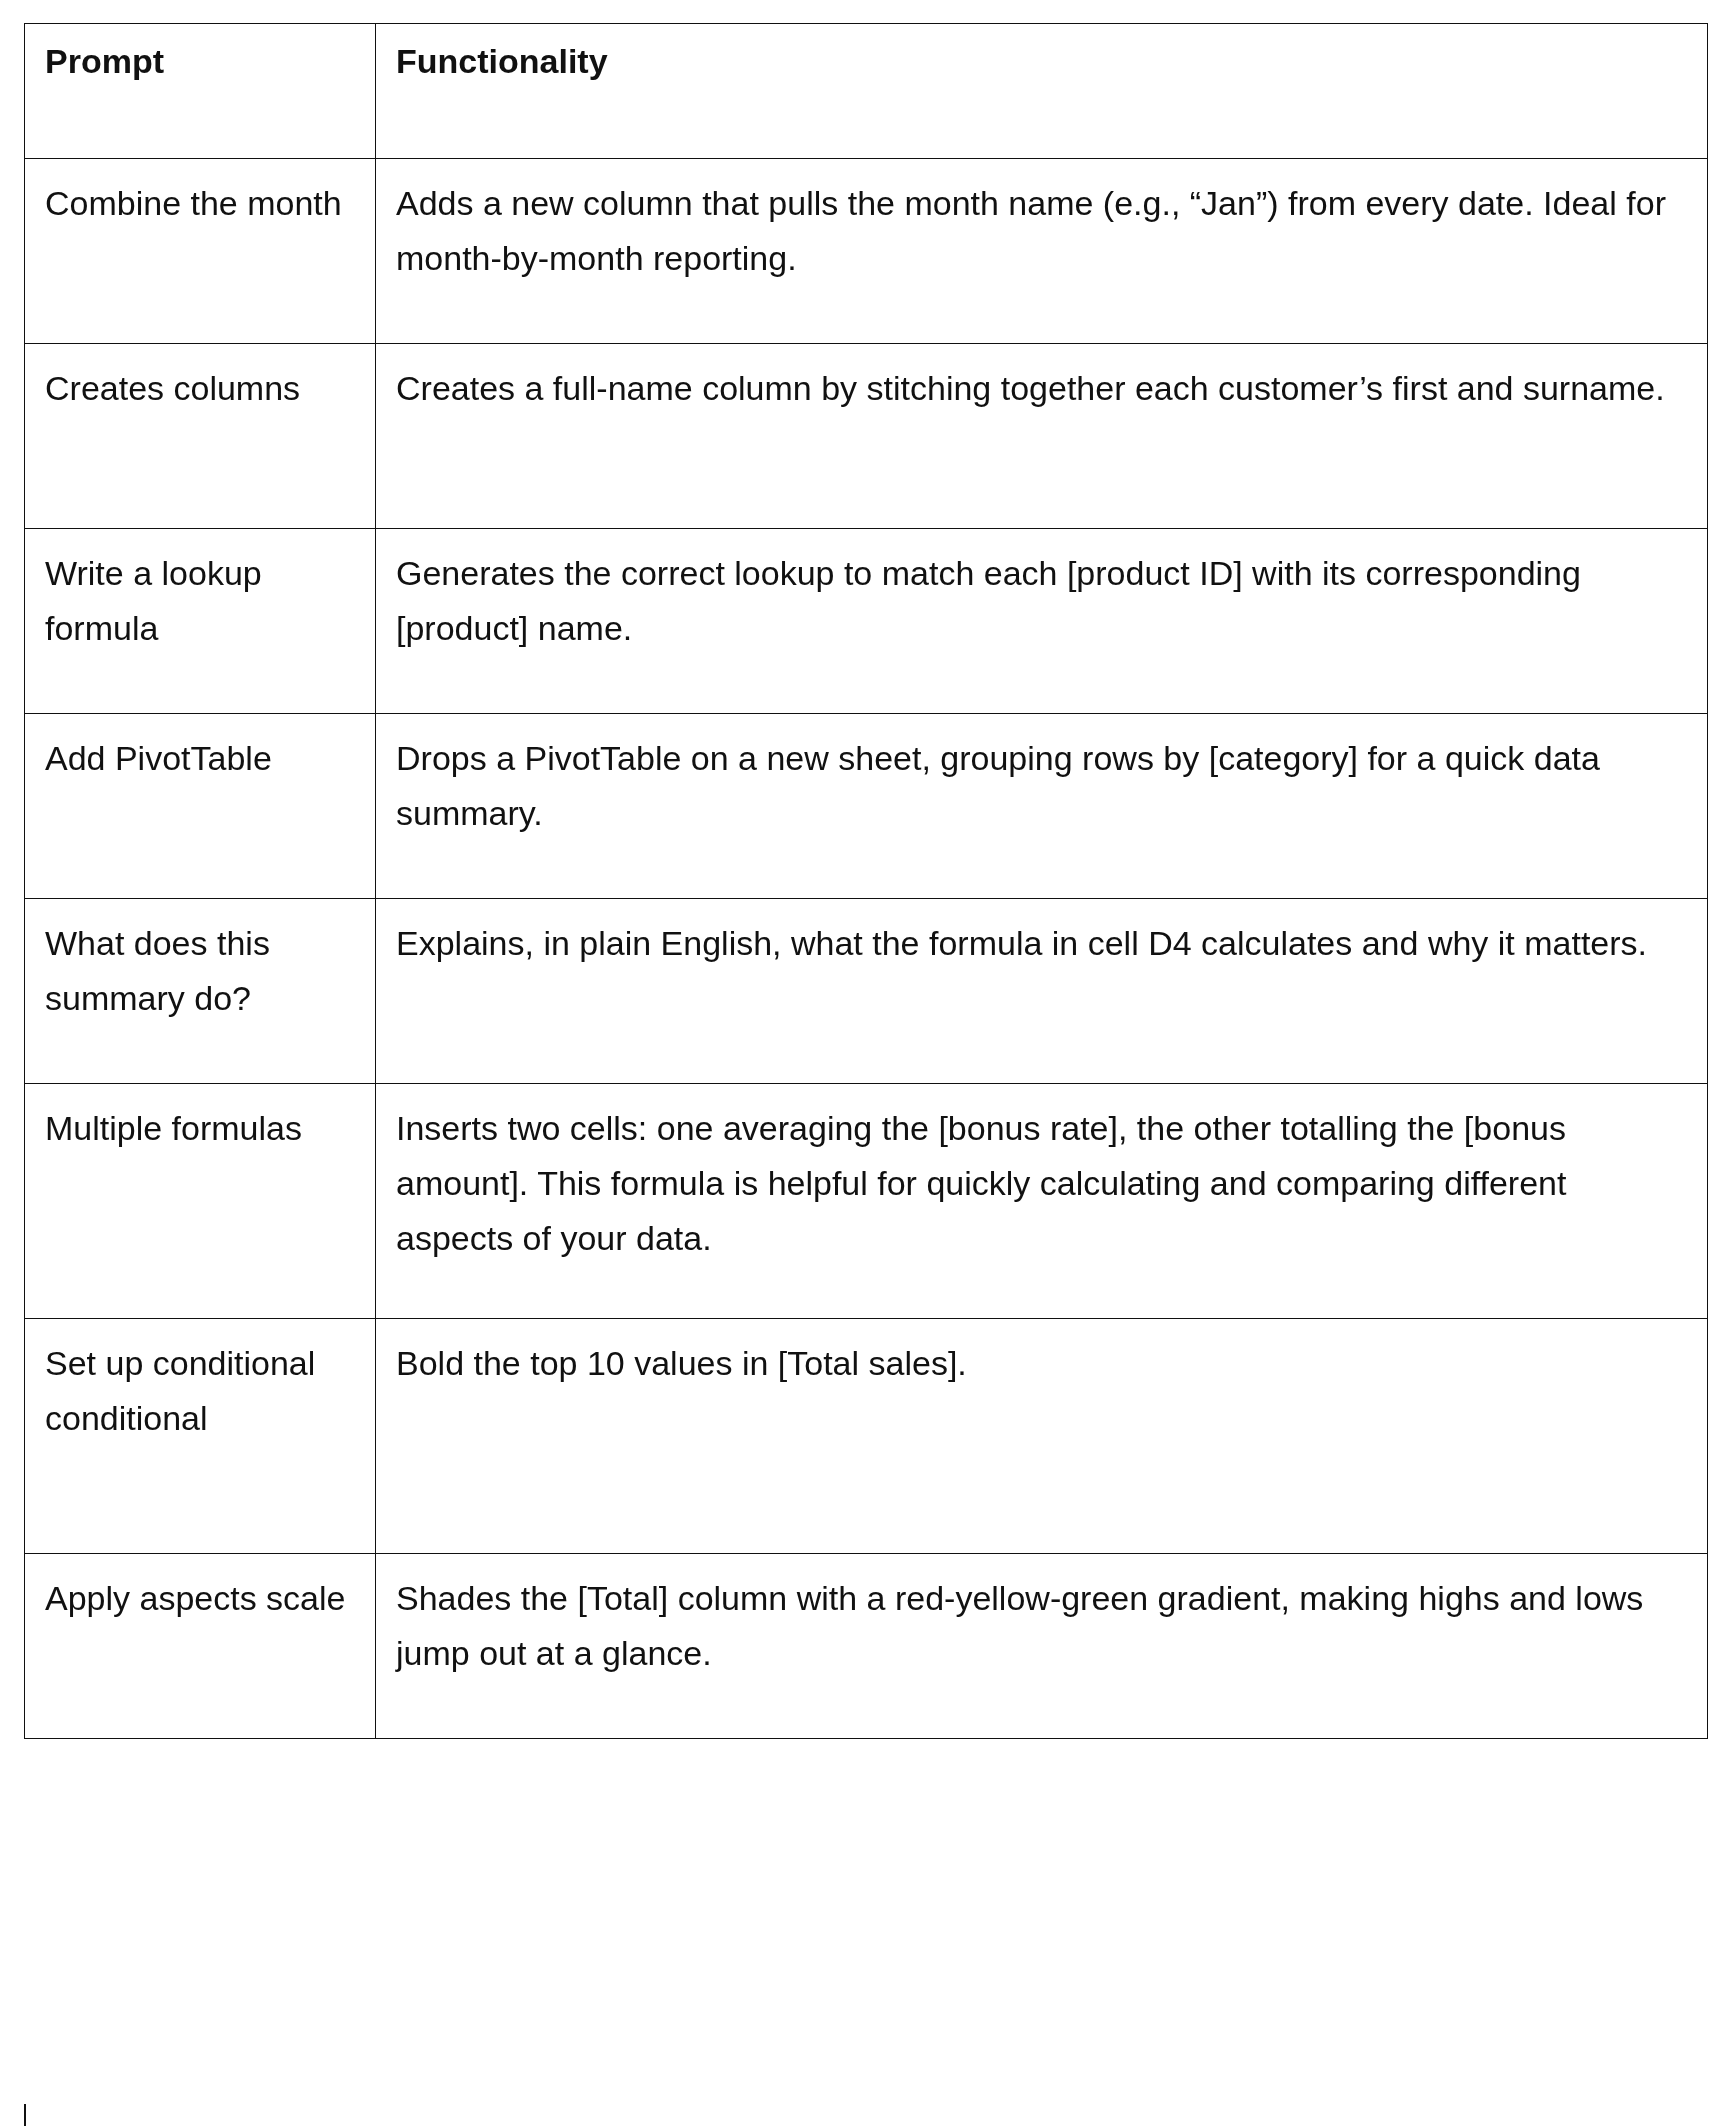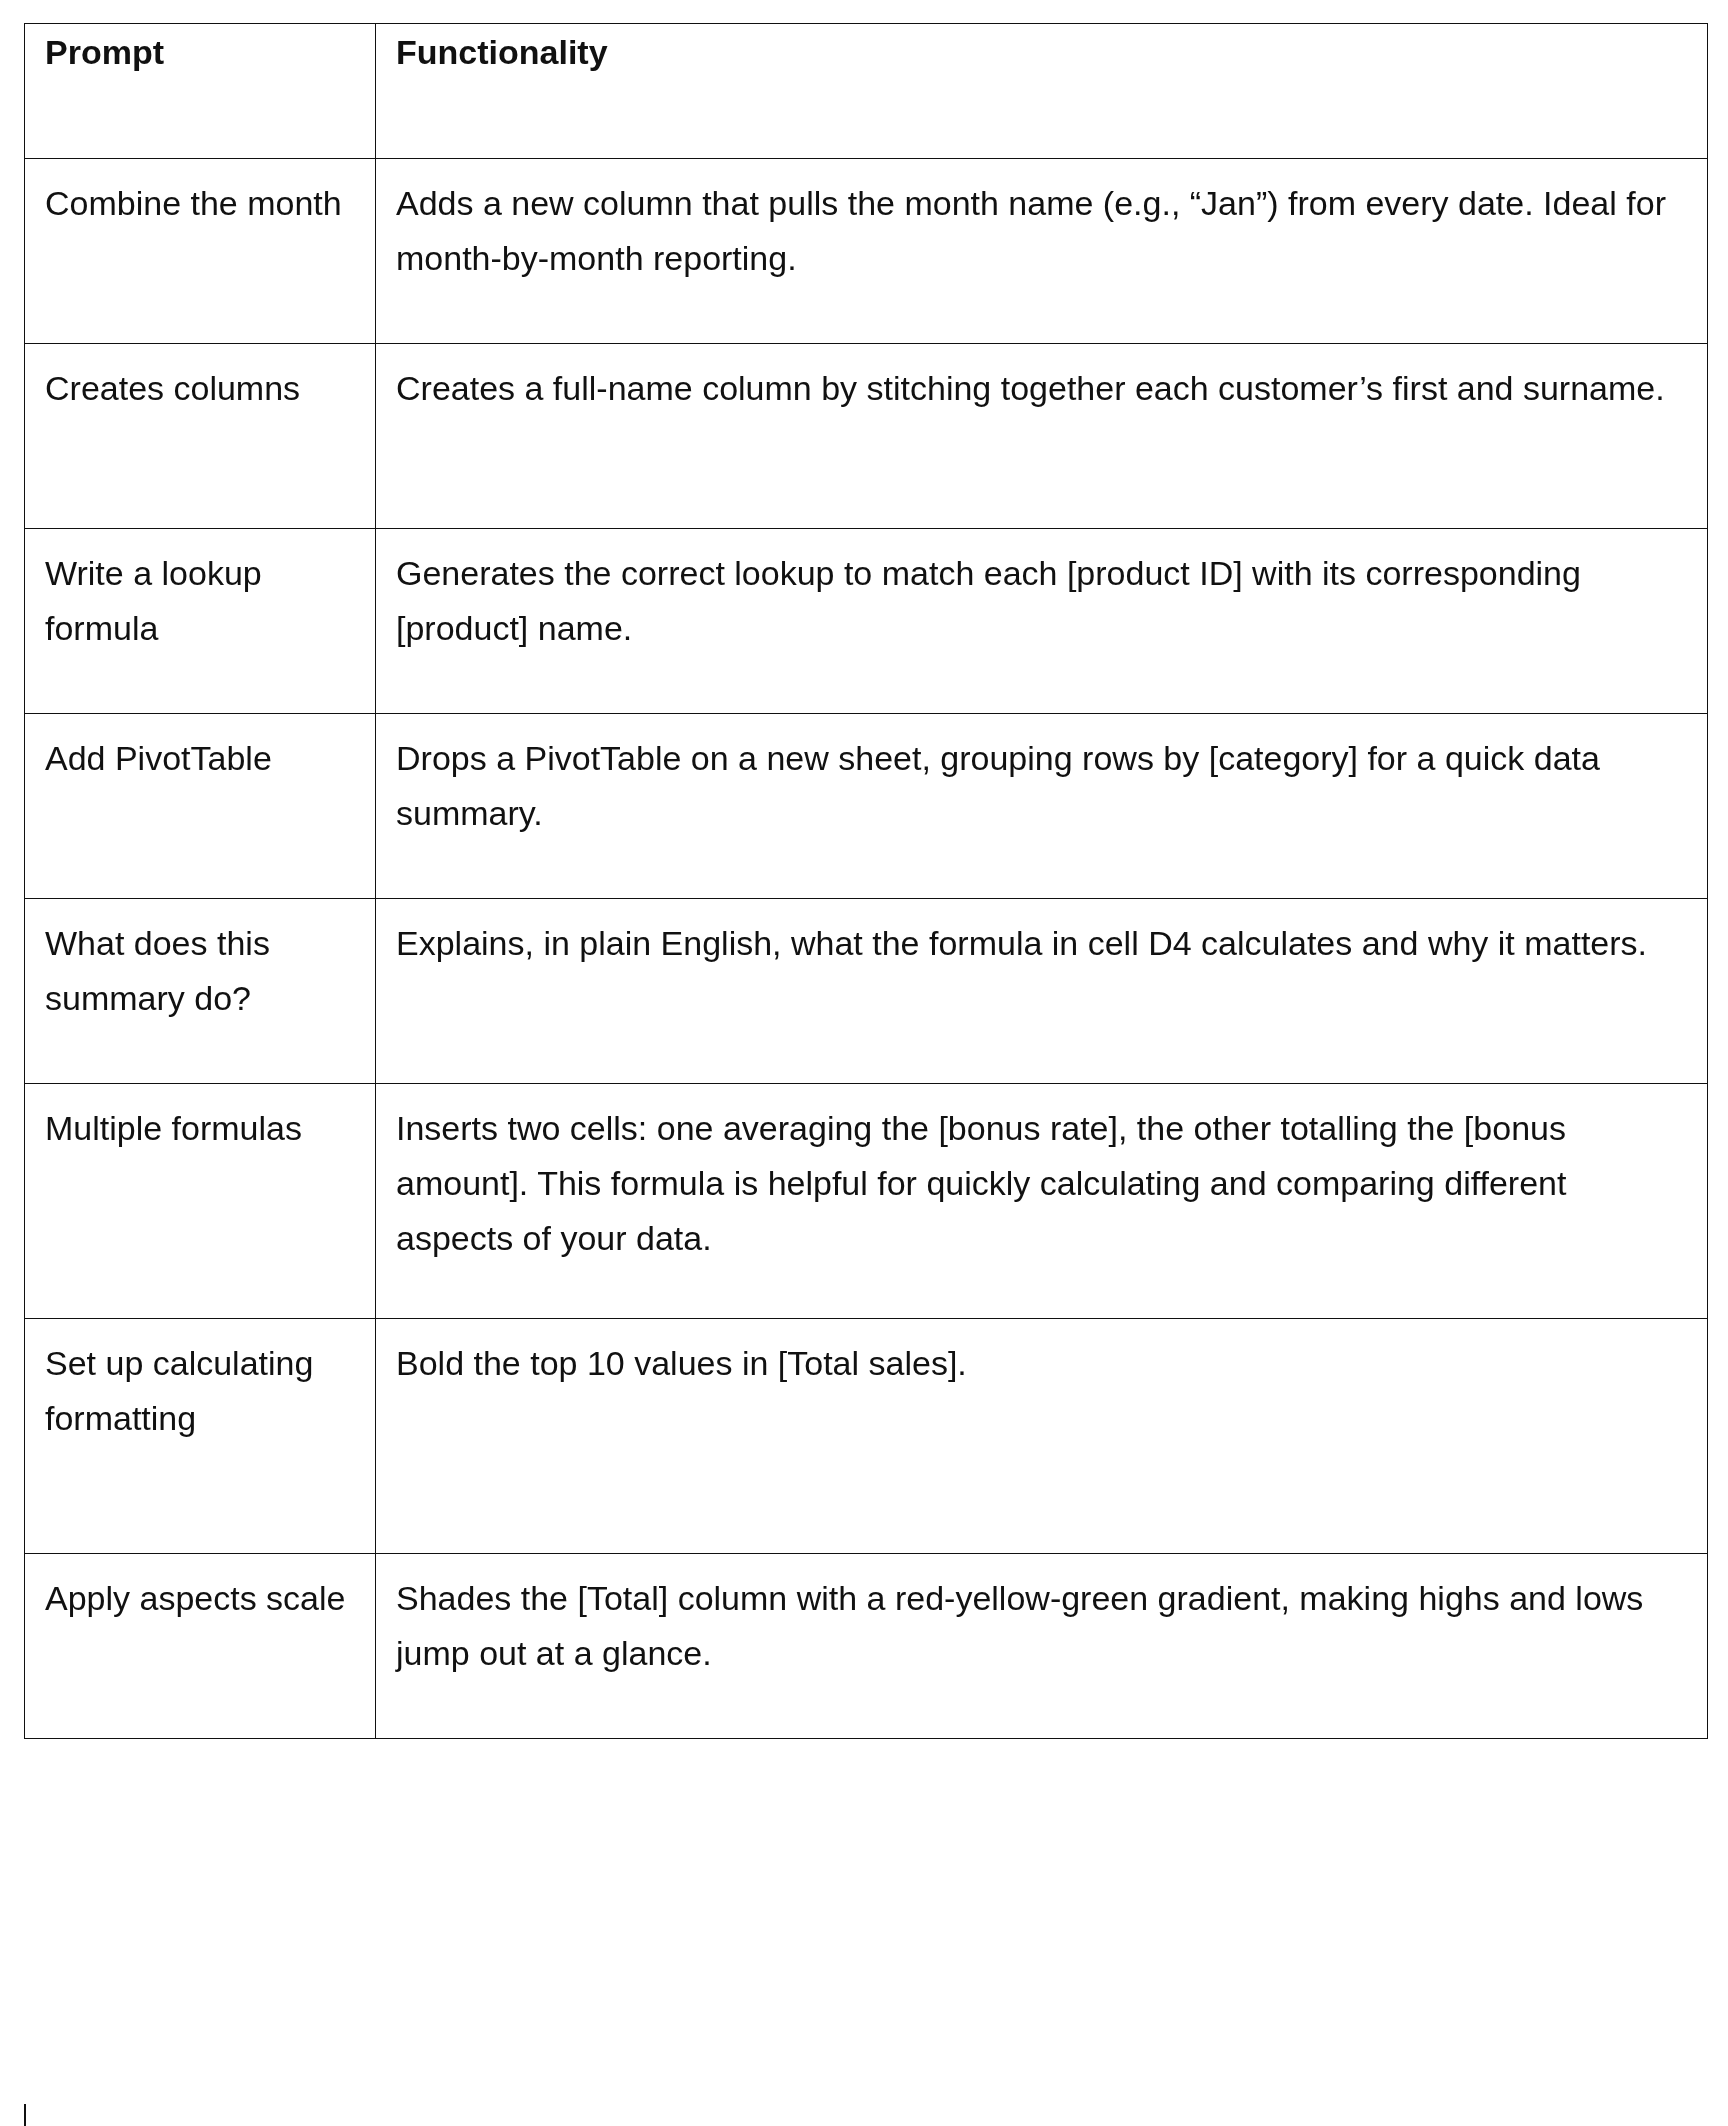--- a/index.html
+++ b/index.html
@@ -28,21 +28,21 @@
       vertical-align: top;
       text-align: left;
       padding: 17px 20px 0 20px;
       font-size: 34px;
       line-height: 55px;
       font-weight: normal;
       box-sizing: border-box;
     }
     .doc-table th {
       font-weight: bold;
-      padding-top: 1px;
+      padding-top: 10px;
     }
     .col-prompt { width: 351px; }
     .col-func { width: 1332px; }
     .row-header { height: 135px; }
     .row-2line { height: 185px; }
     .row-3line { height: 235px; }
     .trailing-stub {
       position: absolute;
       left: 24px;
       top: 2104px;
@@ -84,21 +84,21 @@
     </tr>
     <tr class="row-2line">
       <td>What does this summary do?</td>
       <td>Explains, in plain English, what the formula in cell D4 calculates and why it matters.</td>
     </tr>
     <tr class="row-3line">
       <td>Multiple formulas</td>
       <td>Inserts two cells: one averaging the [bonus rate], the other totalling the [bonus amount]. This formula is helpful for quickly calculating and comparing different aspects of your data.</td>
     </tr>
     <tr class="row-3line">
-      <td>Set up calculating formatting</td>
+      <td>Set up conditional conditional</td>
       <td>Bold the top 10 values in [Total sales].</td>
     </tr>
     <tr class="row-2line">
       <td>Apply aspects scale</td>
       <td>Shades the [Total] column with a red-yellow-green gradient, making highs and lows jump out at a glance.</td>
     </tr>
   </tbody>
 </table>
 
 <div class="trailing-stub"></div>

